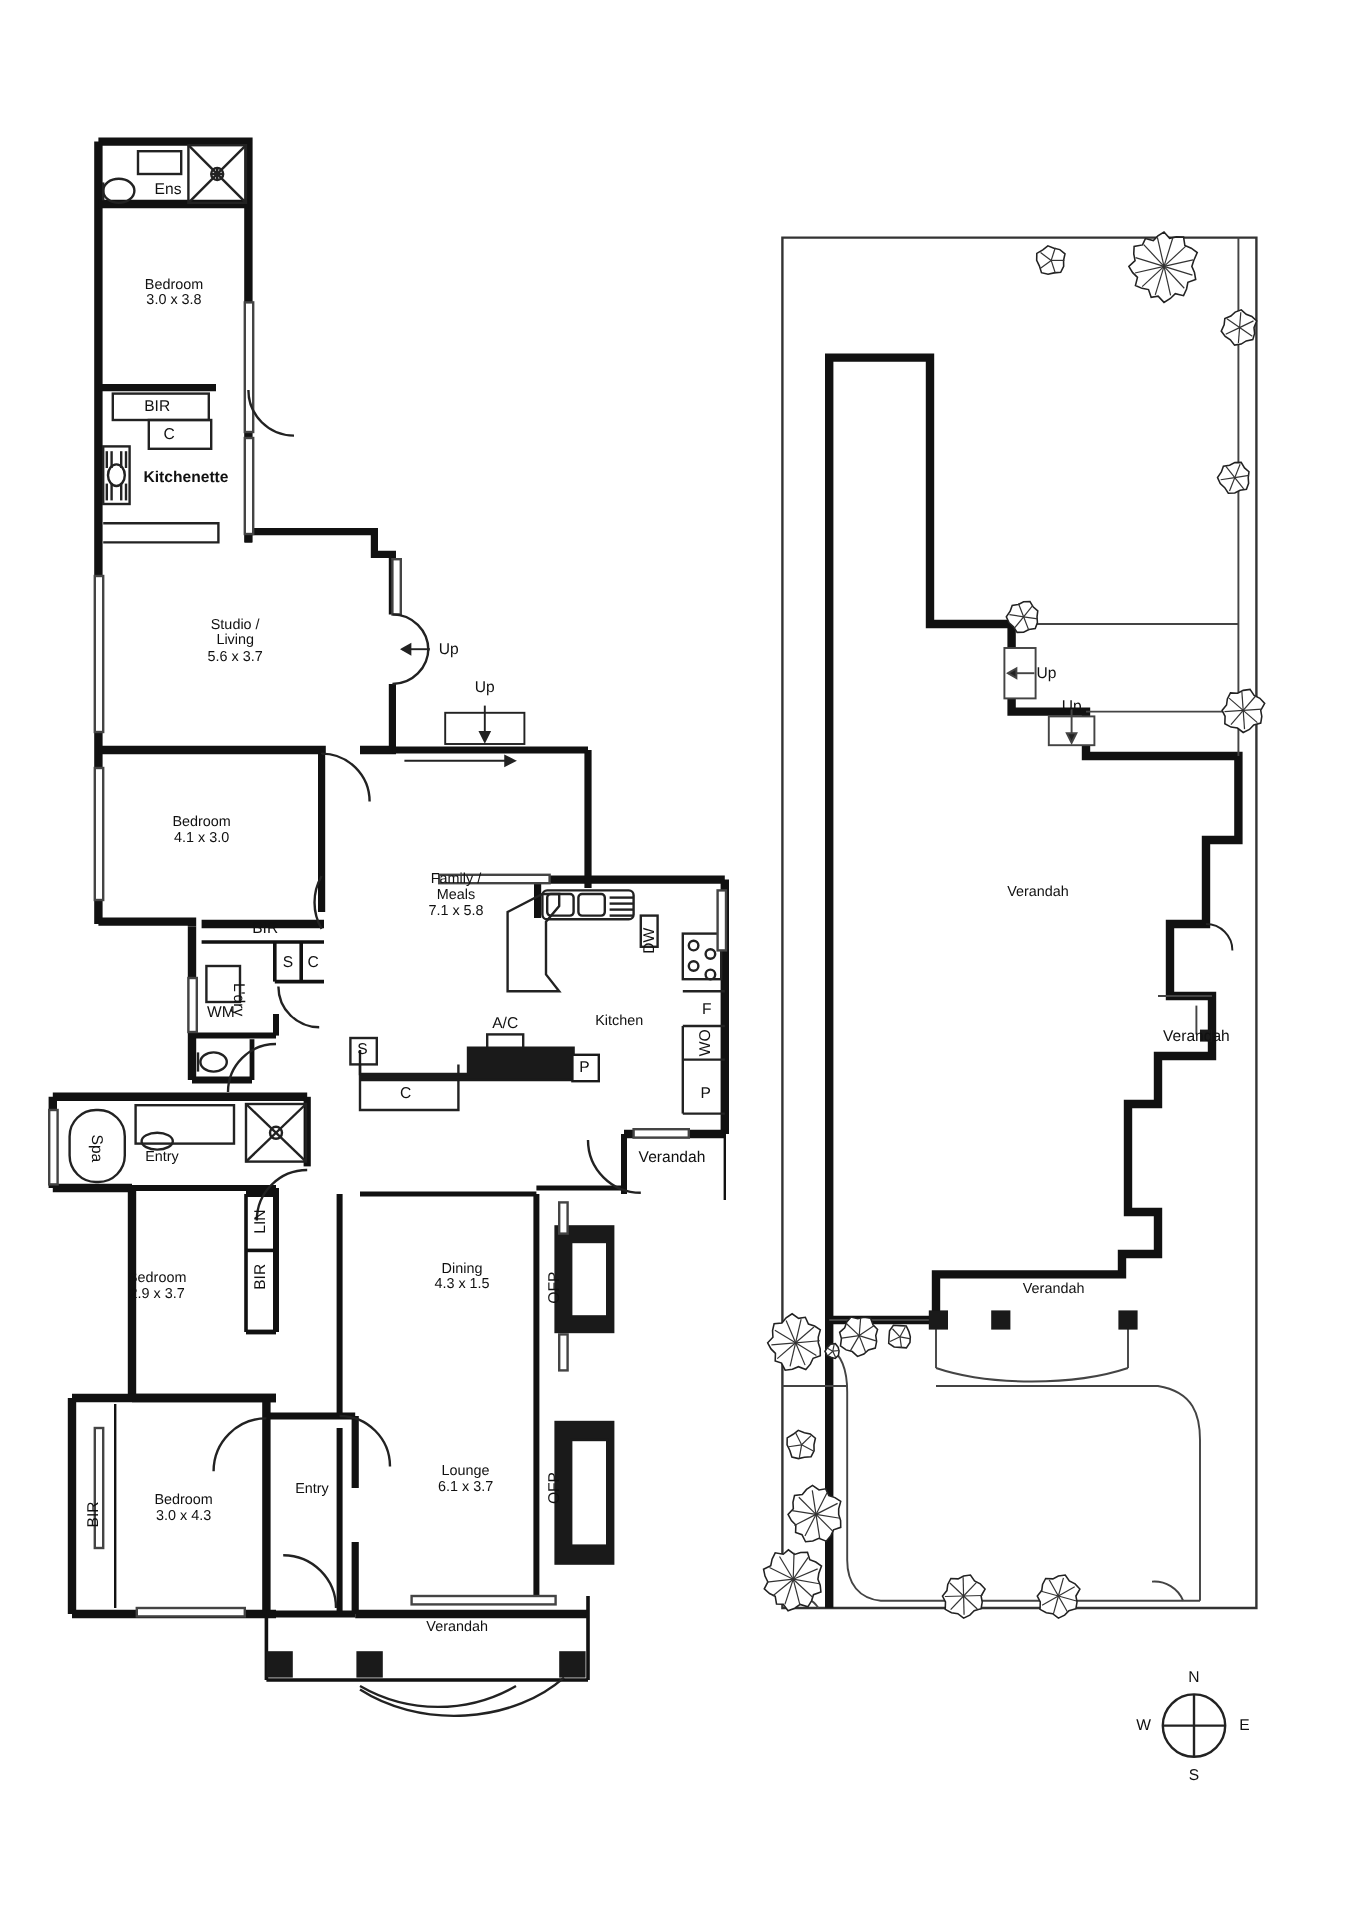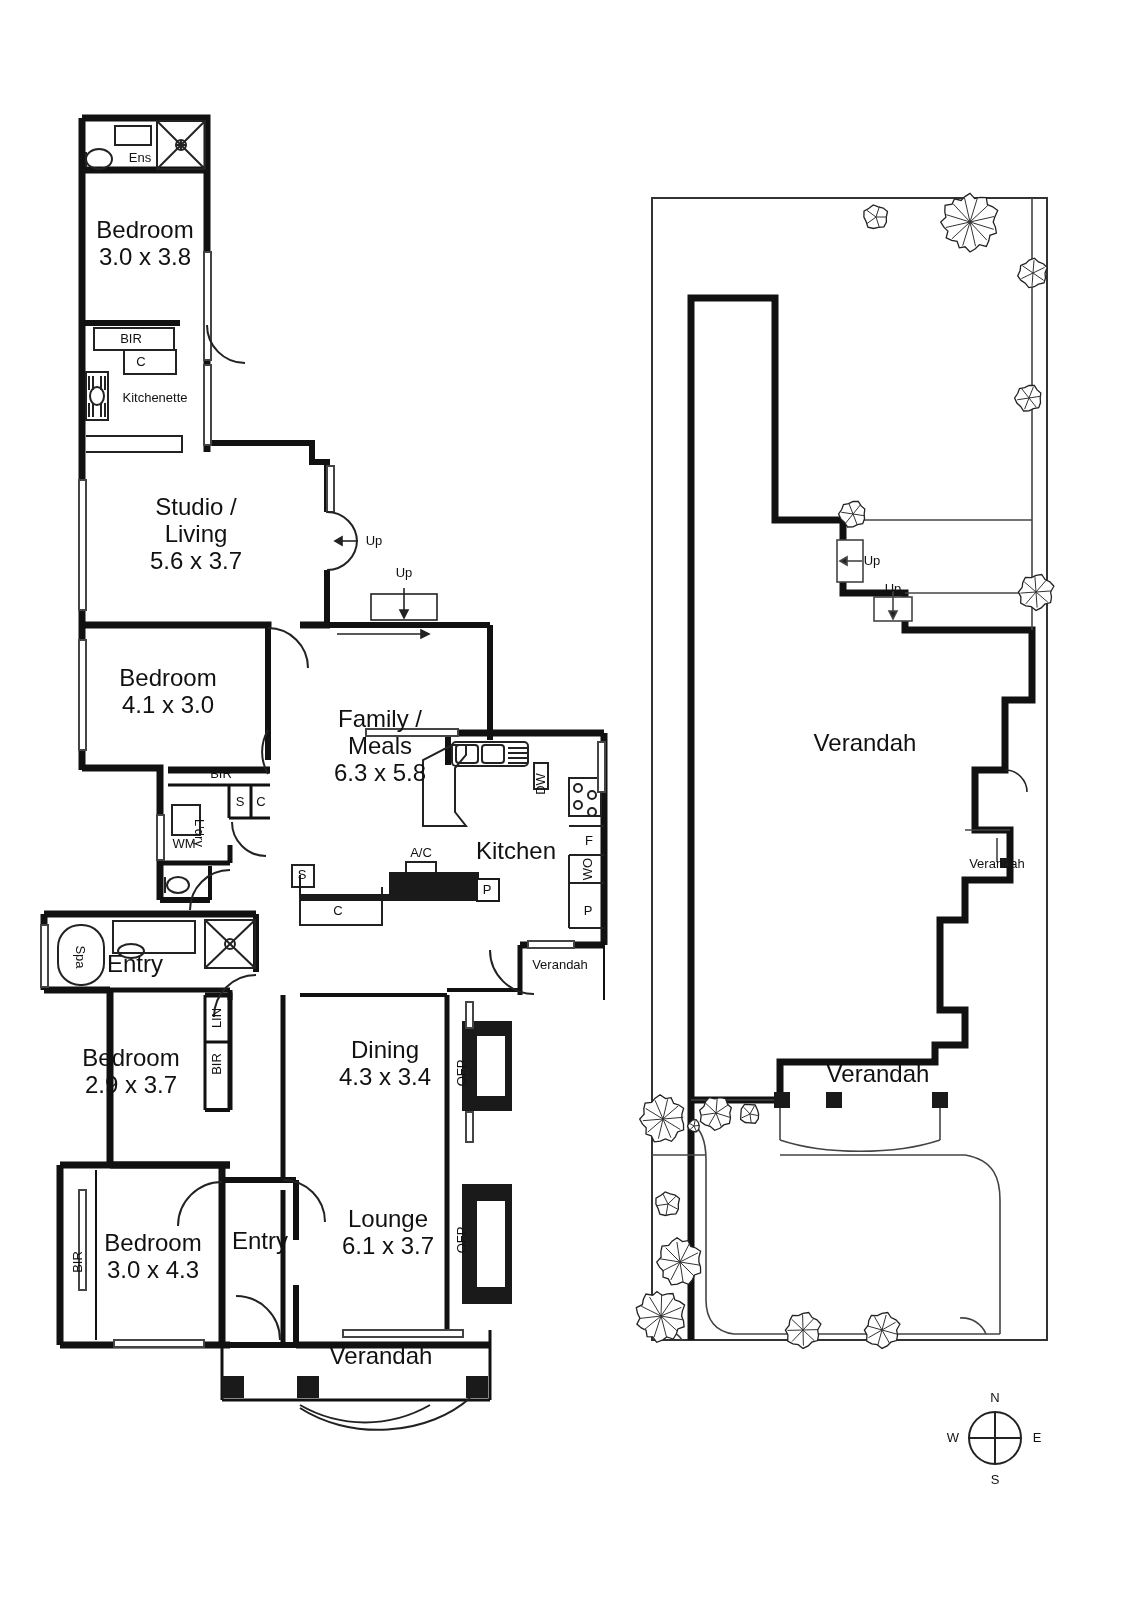--- a/index.html
+++ b/index.html
@@ -1,21 +1,21 @@
 <!DOCTYPE html>
 <html><head>
 <meta charset="utf-8">
 <style>
   html,body{margin:0;padding:0;background:#ffffff;}
   body{font-family:"Liberation Sans", sans-serif;}
   #page{position:relative;width:1131px;height:1600px;background:#fff;overflow:hidden;}
   #plan{position:absolute;left:0;top:0;width:1131px;height:1600px;}
   .lbl{position:absolute;color:#111;font-family:"Liberation Sans", sans-serif;white-space:pre;line-height:1.12;}
   .c{transform:translate(-50%,-50%);text-align:center;}
-  .room{font-size:24px;}
+  .room{font-size:12px;}
   .small{font-size:13px;}
   .tiny{font-size:13px;}
   .vert{writing-mode:vertical-rl;transform:translate(-50%,-50%) rotate(180deg);}
   .vert2{writing-mode:vertical-rl;transform:translate(-50%,-50%);}
 </style>
 </head>
 <body>
 
 <div id="page">
 
@@ -452,37 +452,37 @@
       <circle id="cmp-circle" cx="995" cy="1438" r="26" fill="#fff"></circle>
       <line id="cmp-v" x1="995" y1="1412" x2="995" y2="1464"></line>
       <line id="cmp-h" x1="969" y1="1438" x2="1021" y2="1438"></line>
     </g>
   </svg>
 
   <div id="labels">
       <div class="lbl c small" style="left: 140px; top: 158px;">Ens</div>
       <div class="lbl c room" style="left: 145px; top: 244px;">Bedroom
 3.0 x 3.8</div>
-      <div class="lbl c small" style="left: 155px; top: 398px;">Kitchenette</div>
+      <div class="lbl c small" style="left: 155px; top: 398px; font-weight: bold;">Kitchenette</div>
       <div class="lbl c room" style="left: 196px; top: 534px;">Studio /
 Living
 5.6 x 3.7</div>
       <div class="lbl c room" style="left: 168px; top: 692px;">Bedroom
 4.1 x 3.0</div>
       <div class="lbl c small vert2" style="left: 199px; top: 833px;">L'dry</div>
       <div class="lbl c room" style="left: 380px; top: 746px;">Family /
 Meals
-6.3 x 5.8</div>
+7.1 x 5.8</div>
       <div class="lbl c room" style="left: 516px; top: 851px;">Kitchen</div>
       <div class="lbl c room" style="left: 135px; top: 964px;">Entry</div>
       <div class="lbl c small vert2" style="left: 80px; top: 957px;">Spa</div>
       <div class="lbl c room" style="left: 131px; top: 1072px;">Bedroom
 2.9 x 3.7</div>
       <div class="lbl c room" style="left: 385px; top: 1064px;">Dining
-4.3 x 3.4</div>
+4.3 x 1.5</div>
       <div class="lbl c room" style="left: 388px; top: 1233px;">Lounge
 6.1 x 3.7</div>
       <div class="lbl c room" style="left: 153px; top: 1257px;">Bedroom
 3.0 x 4.3</div>
       <div class="lbl c room" style="left: 260px; top: 1241px;">Entry</div>
       <div class="lbl c room" style="left: 381px; top: 1356px;">Verandah</div>
       <div class="lbl c small" style="left: 560px; top: 965px;">Verandah</div>
       <div class="lbl c small" style="left: 131px; top: 339px;">BIR</div>
       <div class="lbl c small" style="left: 141px; top: 362px;">C</div>
       <div class="lbl c small" style="left: 221px; top: 774px;">BIR</div>

